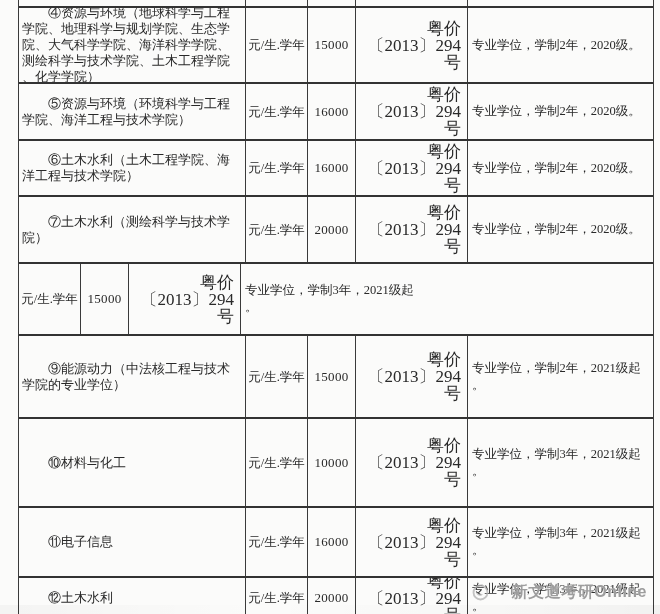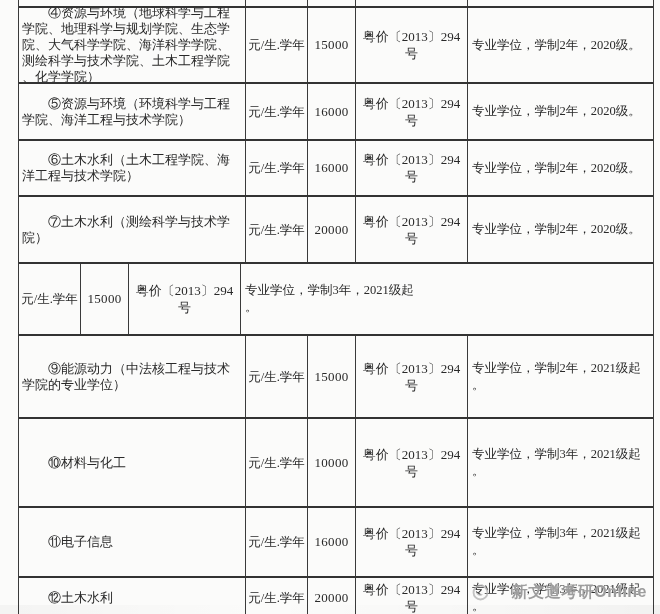--- a/index.html
+++ b/index.html
@@ -33,21 +33,21 @@
   .c-doc{width:112px;justify-content:center;}
   .c-remark{width:185px;}
   .txt{display:block;width:100%;}
   .program-txt{
     font-size:13px;line-height:16px;padding:4px 3px;
     text-indent:2em;line-break:anywhere;word-break:break-all;
   }
   .unit-txt{font-size:12.5px;line-height:14px;text-align:center;white-space:nowrap;}
   .amount-txt{font-size:13px;text-align:center;letter-spacing:.3px;}
   .doc-txt{
-    font-size:13px;line-height:17px;text-align:center;padding:0 6px;
+    font-size:17px;line-height:17px;text-align:right;padding:0 6px;
   }
   .remark-txt{
     font-size:12.5px;line-height:17px;padding:2px 6px 2px 4px;
     line-break:anywhere;word-break:break-all;
   }
   .sliver{height:8px;}
   .sliver .cell{height:100%;}
   .watermark{
     position:absolute;right:13px;bottom:10px;height:24px;
     display:flex;align-items:center;gap:23px;

